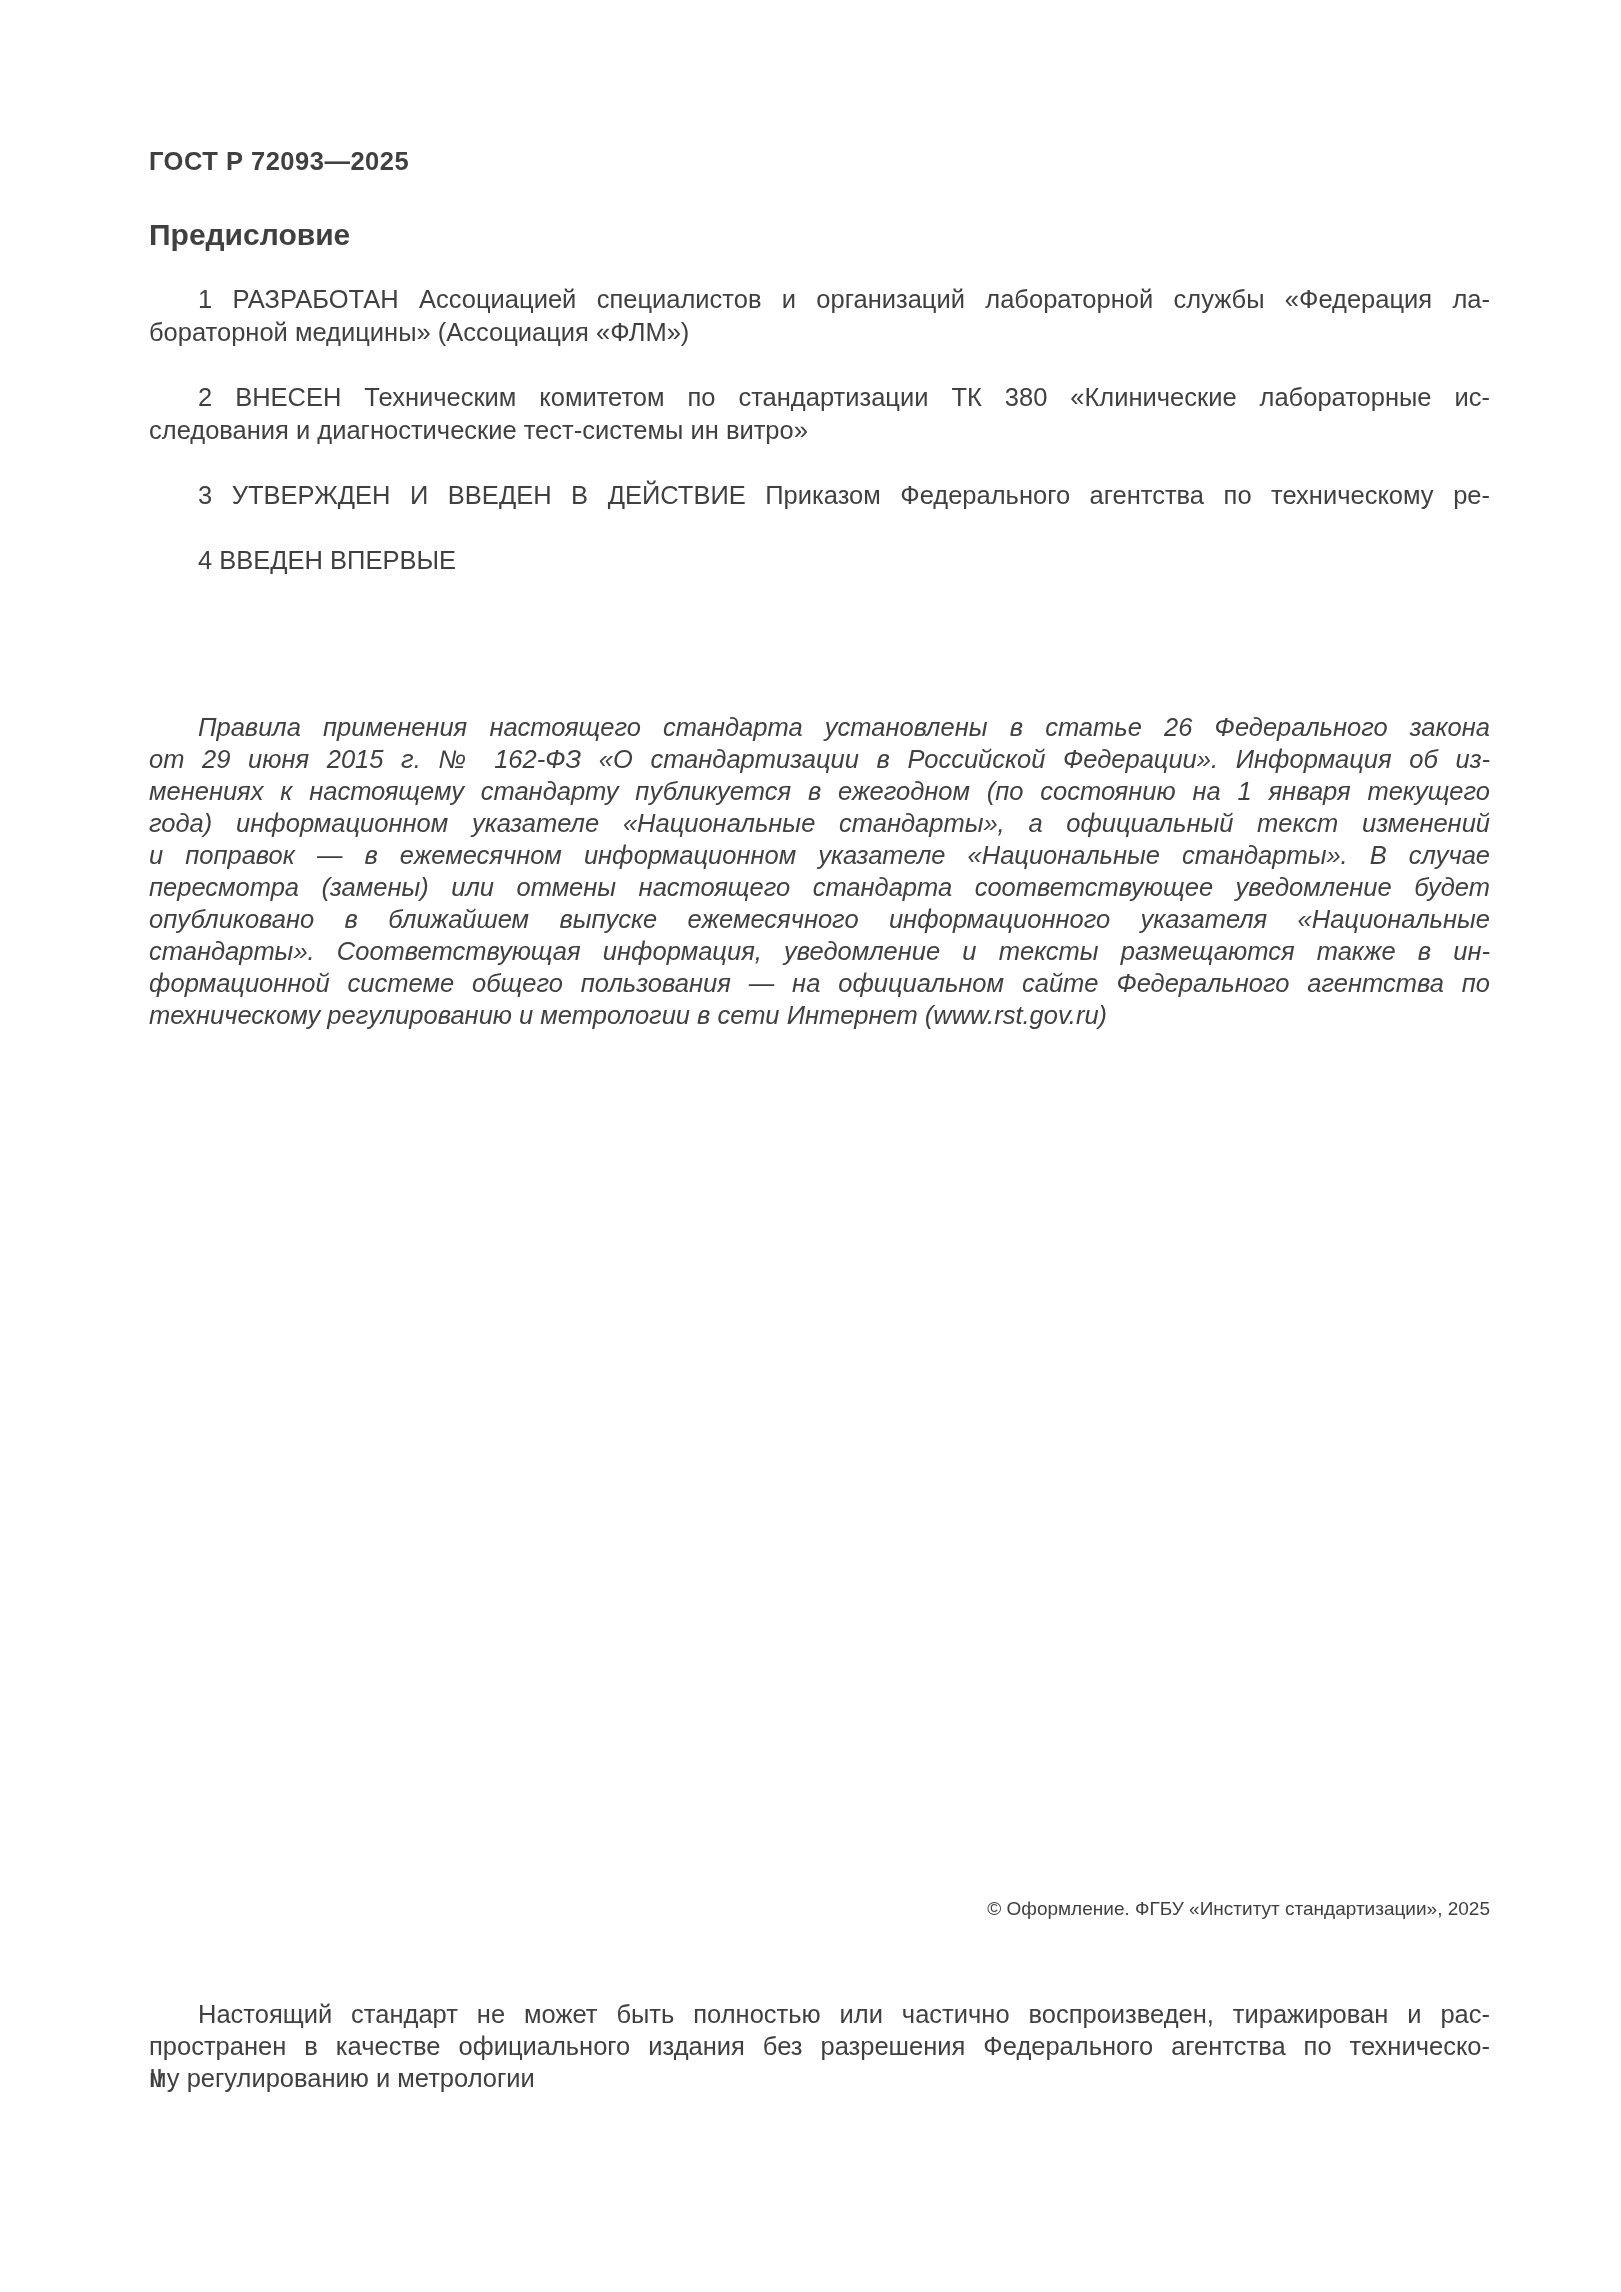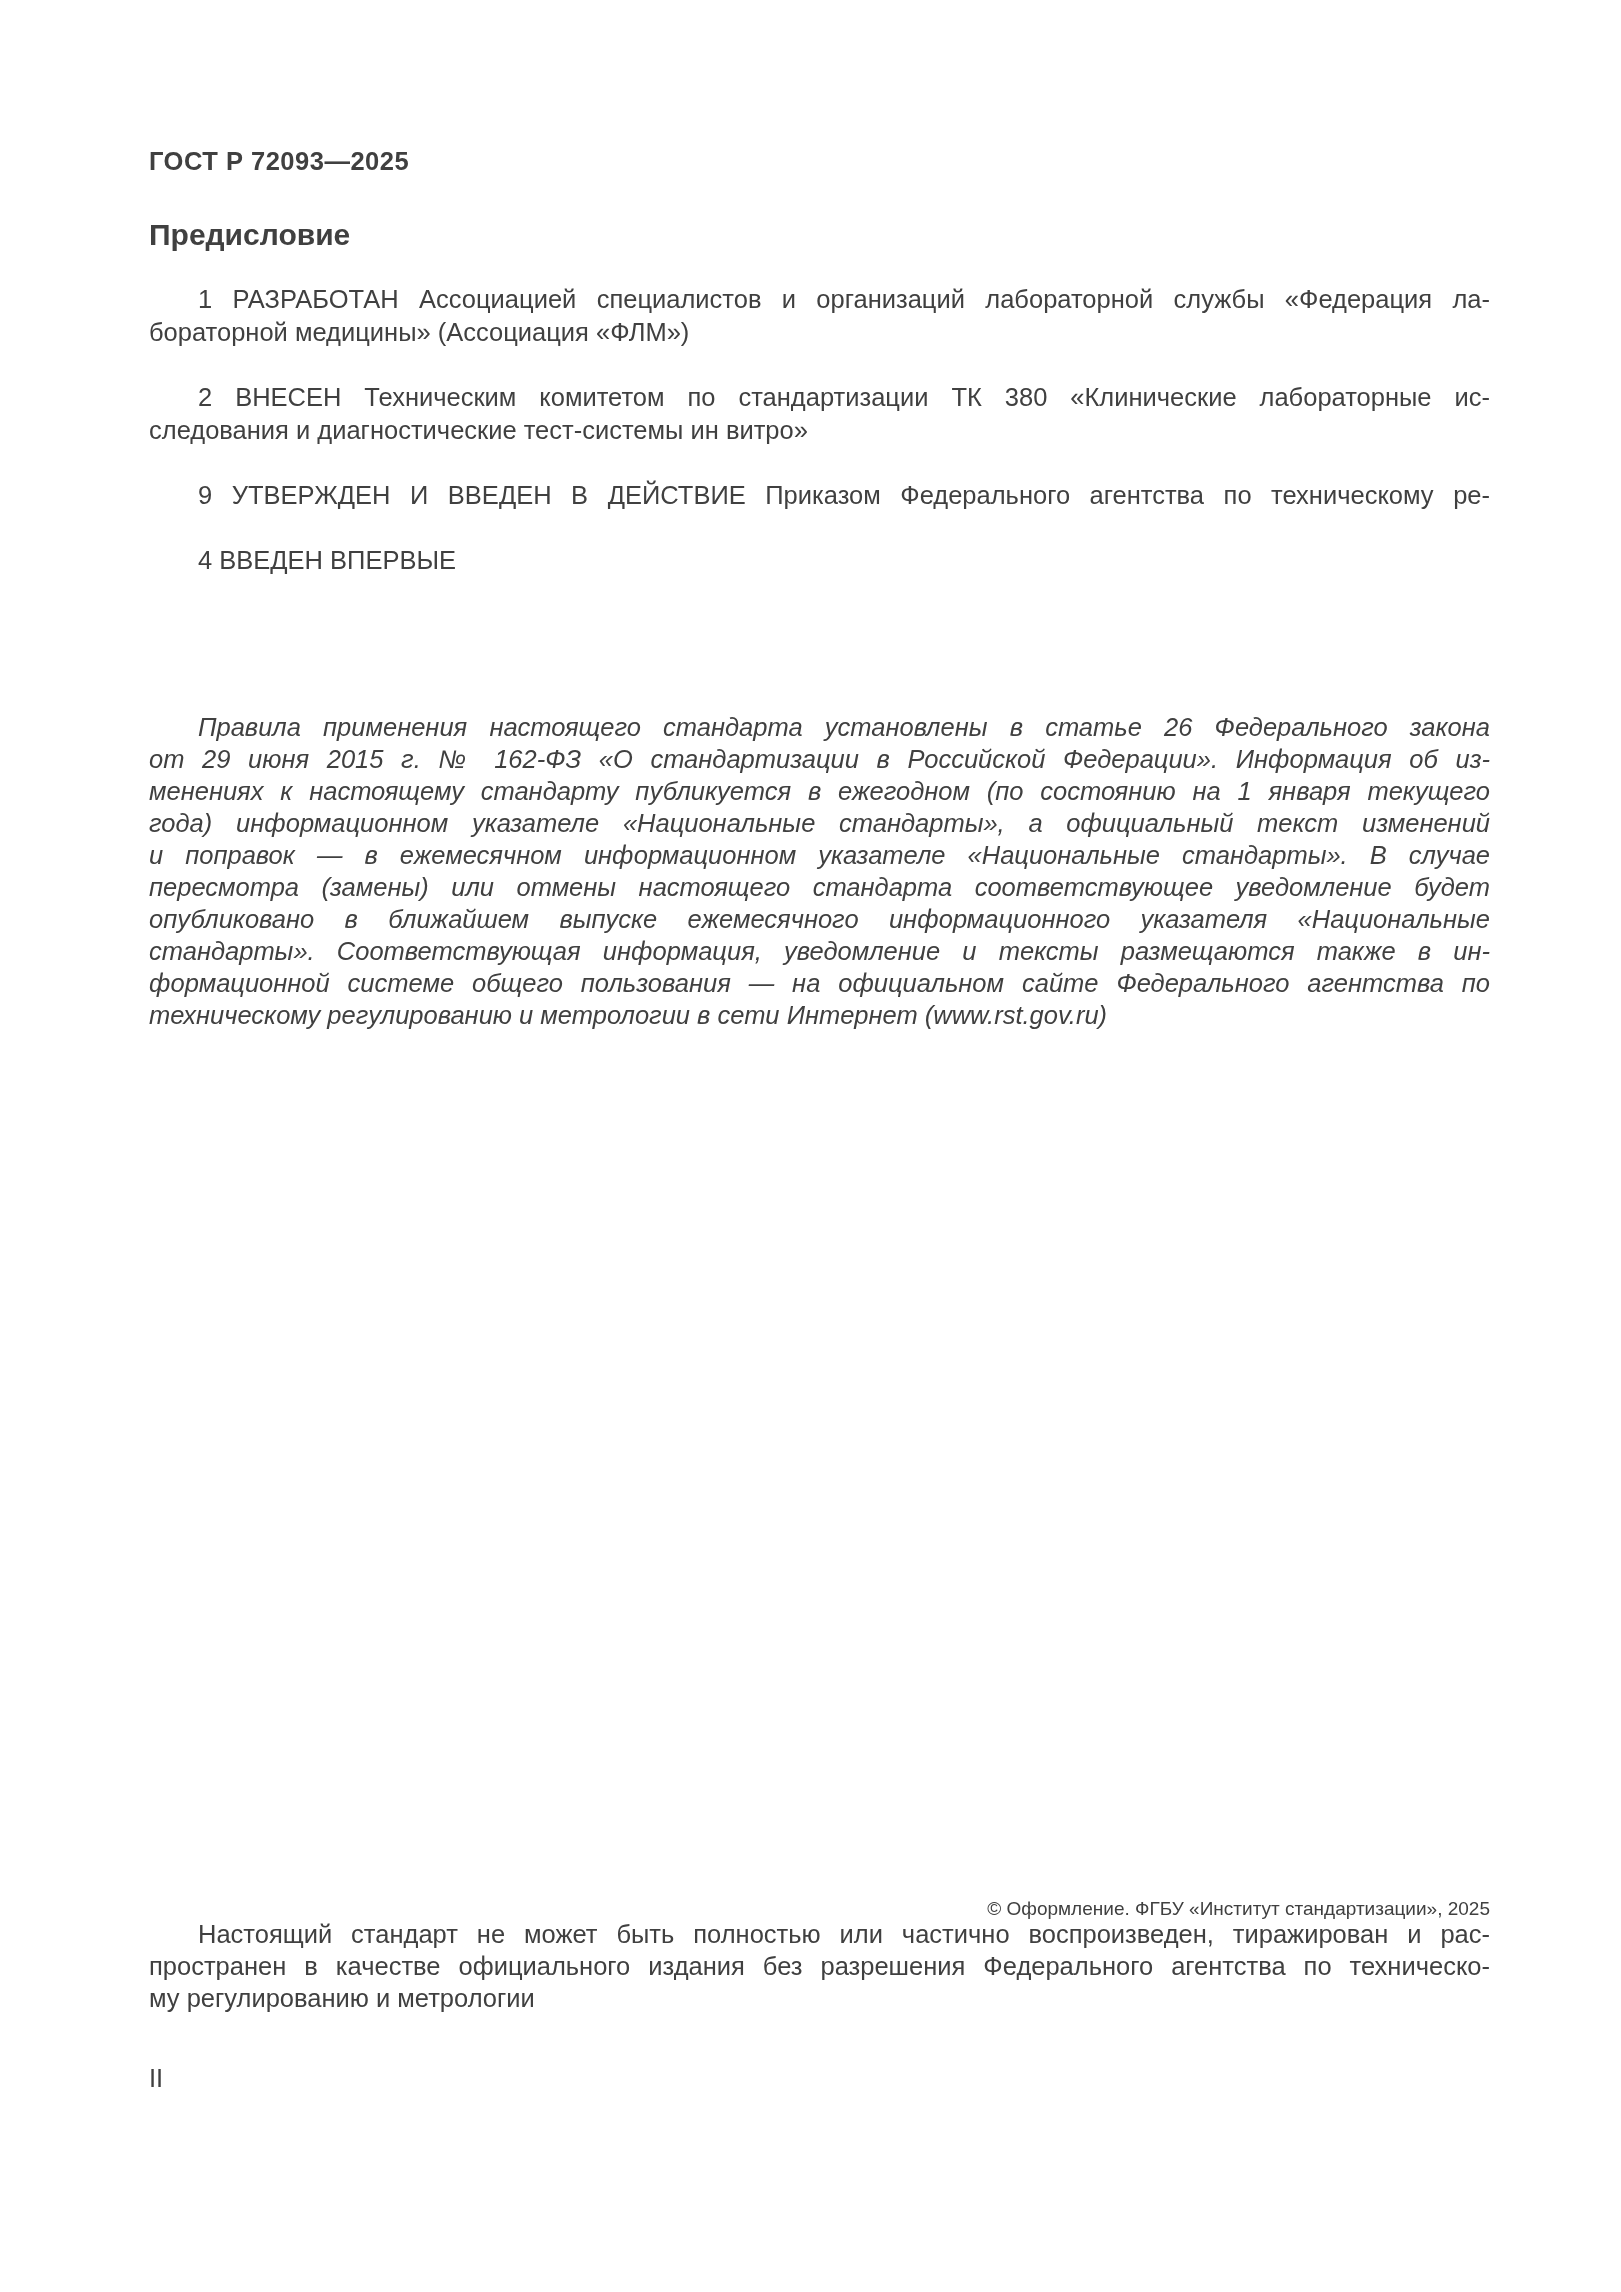--- a/index.html
+++ b/index.html
@@ -64,21 +64,21 @@
     position: absolute;
     top: 1898px;
     left: 149px;
     width: 1341px;
     text-align: right;
     font-size: 19px;
     white-space: nowrap;
   }
   .dist-note {
     position: absolute;
-    top: 1918px;
+    top: 1998px;
     left: 149px;
     width: 1341px;
     font-size: 25.5px;
     line-height: 32px;
   }
   .dist-note .jline:first-child { text-indent: 49px; }
   .page-number {
     position: absolute;
     top: 2064px;
     left: 149px;
@@ -97,21 +97,21 @@
   <div class="clauses">
     <div class="clause">
         <div class="jline">1 РАЗРАБОТАН Ассоциацией специалистов и организаций лабораторной службы «Федерация ла-</div>
         <div class="jline last">бораторной медицины» (Ассоциация «ФЛМ»)</div>
       </div>
     <div class="clause">
         <div class="jline">2 ВНЕСЕН Техническим комитетом по стандартизации ТК 380 «Клинические лабораторные ис-</div>
         <div class="jline last">следования и диагностические тест-системы ин витро»</div>
       </div>
     <div class="clause">
-        <div class="jline">9 УТВЕРЖДЕН И ВВЕДЕН В ДЕЙСТВИЕ Приказом Федерального агентства по техническому ре-</div>
+        <div class="jline">3 УТВЕРЖДЕН И ВВЕДЕН В ДЕЙСТВИЕ Приказом Федерального агентства по техническому ре-</div>
       </div>
     <div class="clause">
         <div class="jline last">4 ВВЕДЕН ВПЕРВЫЕ</div>
       </div>
   </div>
 
   <div class="note">
       <div class="jline">Правила применения настоящего стандарта установлены в статье 26 Федерального закона</div>
       <div class="jline">от 29 июня 2015 г. № 162-ФЗ «О стандартизации в Российской Федерации». Информация об из-</div>
       <div class="jline">менениях к настоящему стандарту публикуется в ежегодном (по состоянию на 1 января текущего</div>

